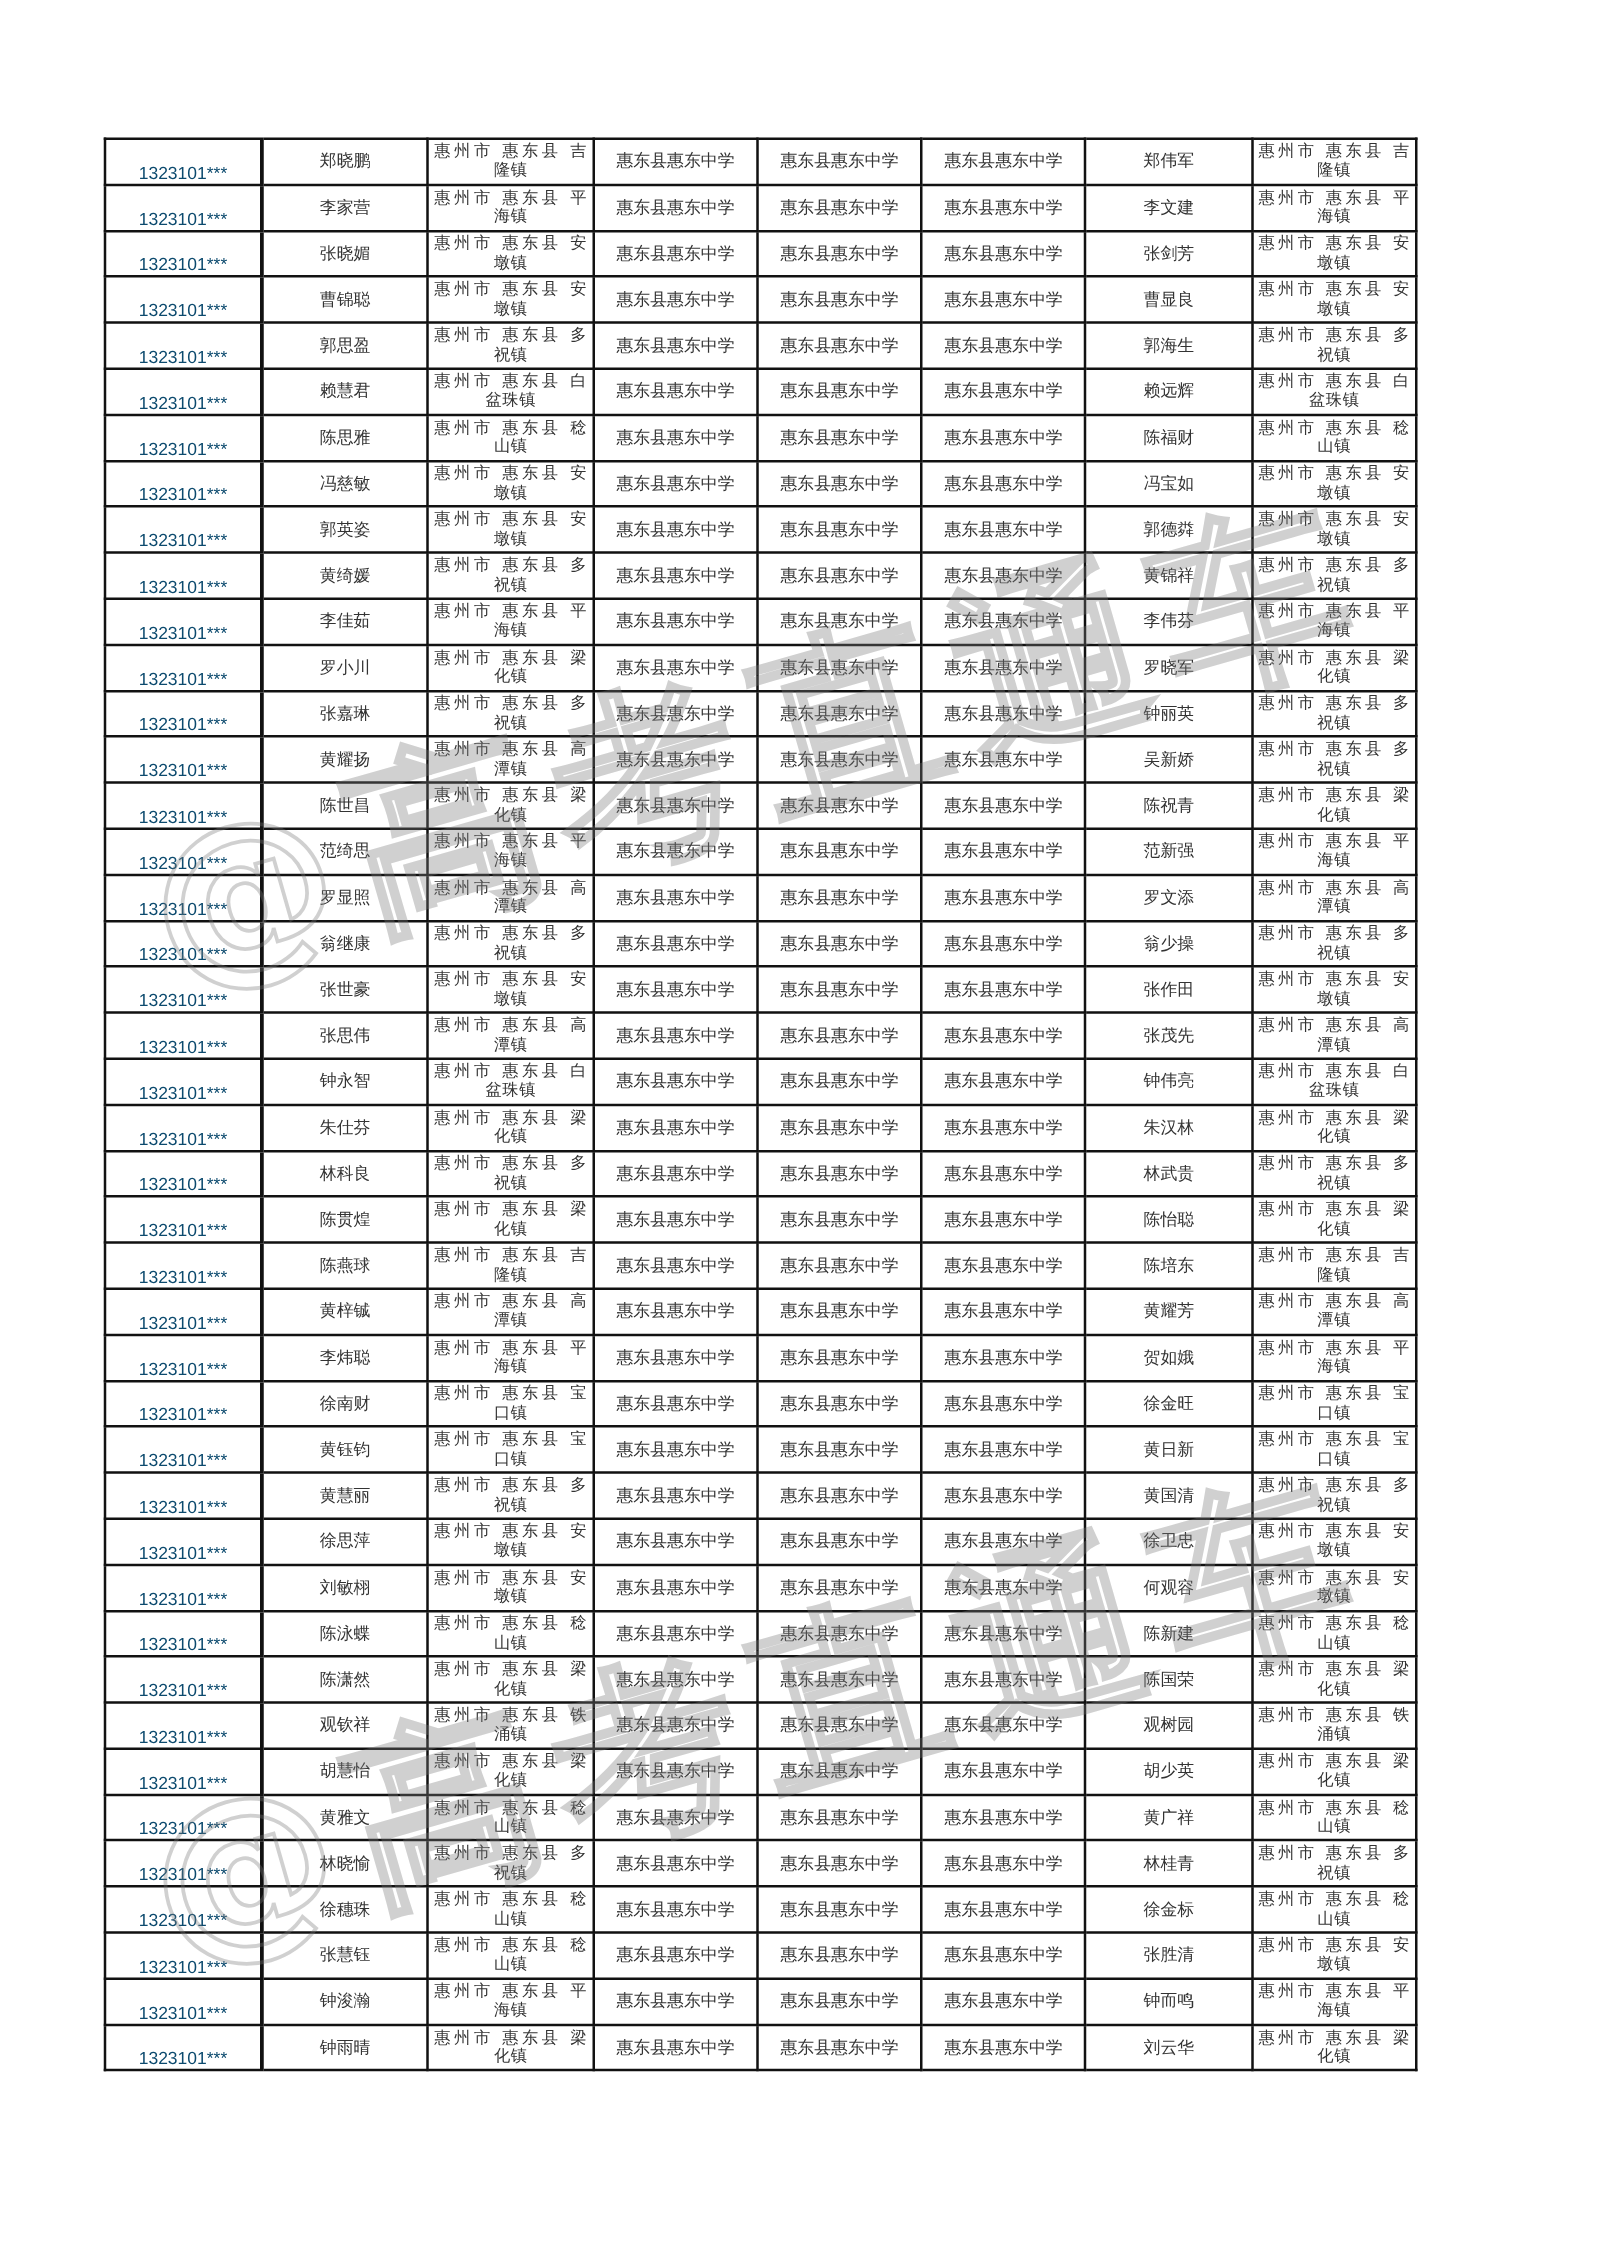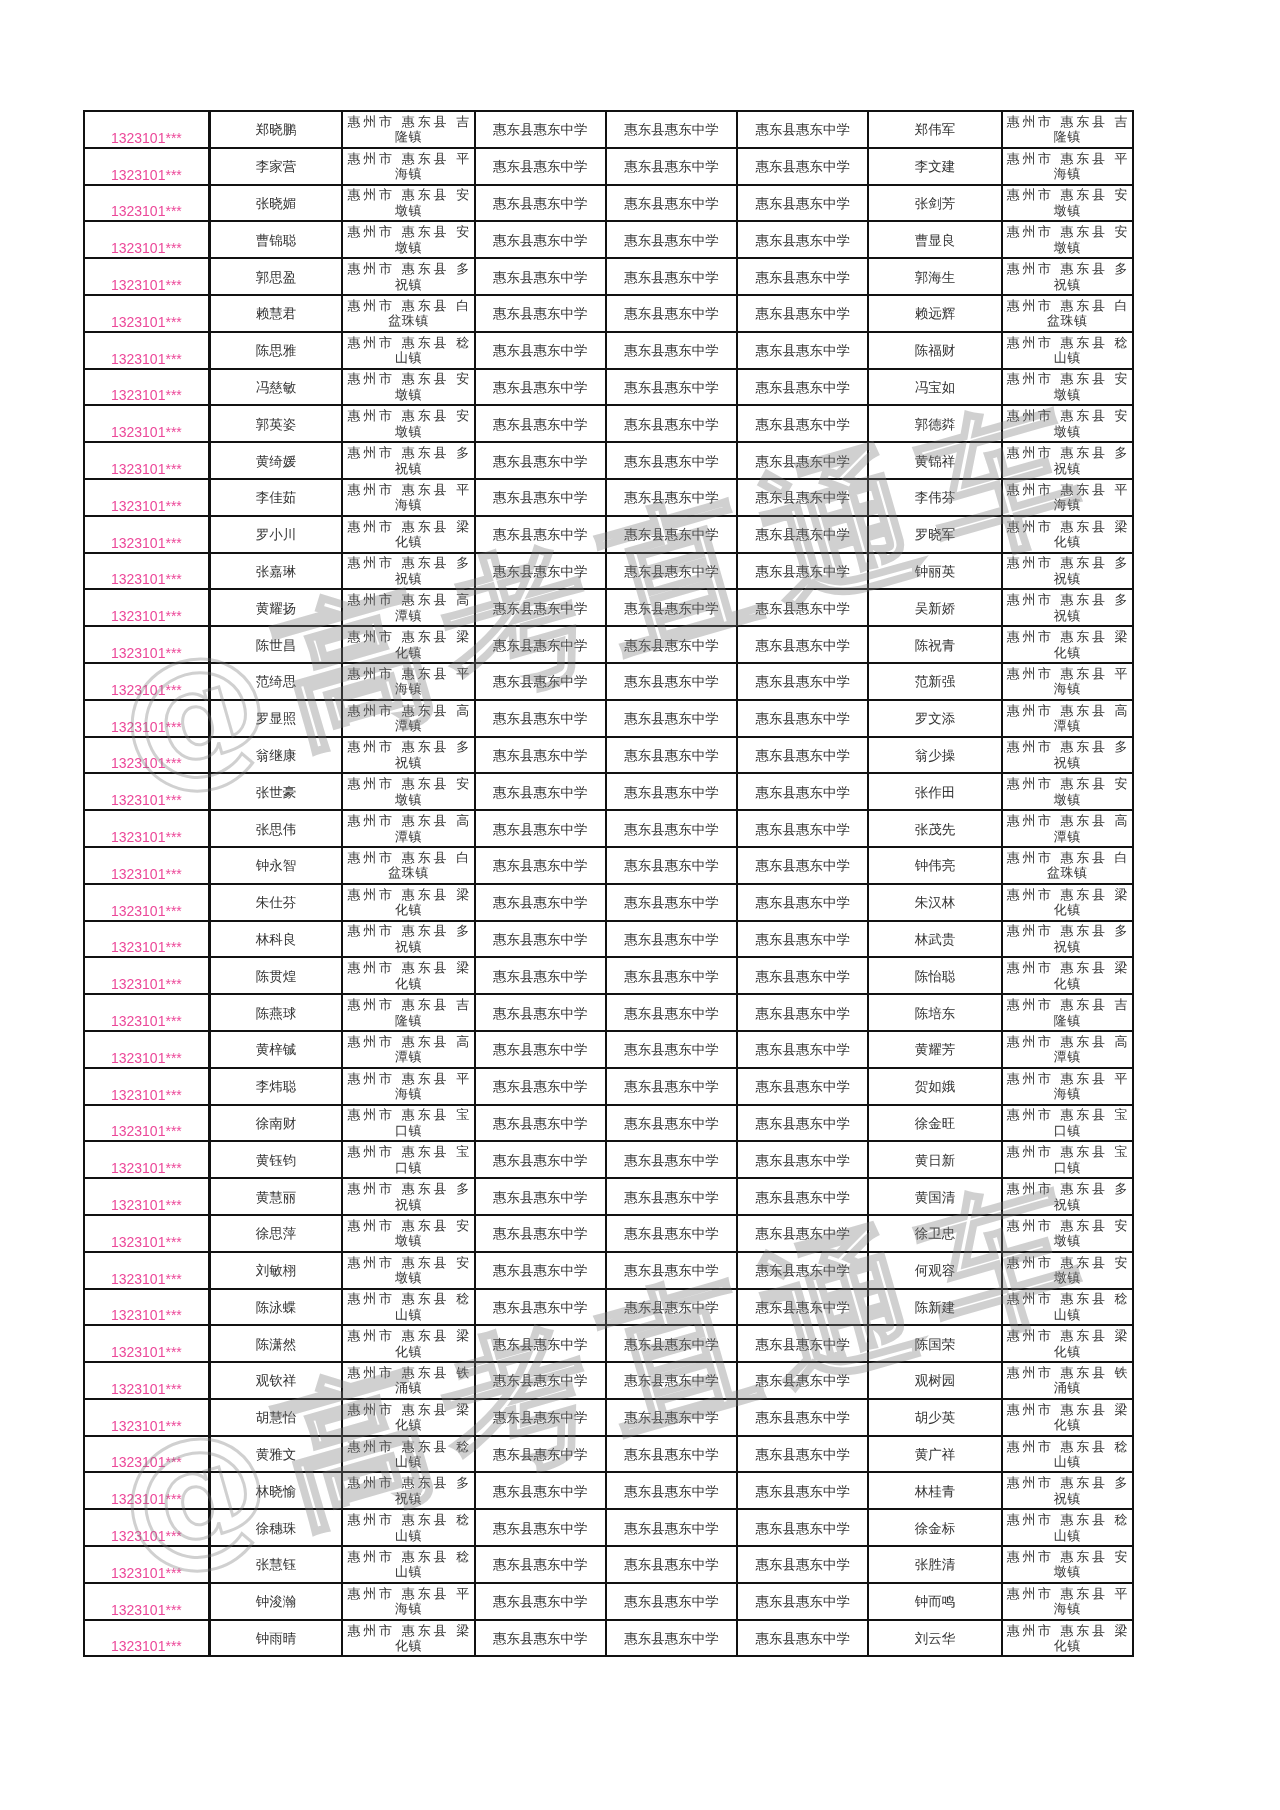--- a/index.html
+++ b/index.html
@@ -14,21 +14,21 @@
     border: 2px solid #111;
     height: 33.8px; padding: 0;
     text-align: center; vertical-align: middle;
     color: #333;
     font-family: "DejaVu Serif", "Liberation Serif", serif;
     font-size: 13.5px; line-height: 16px;
     overflow: hidden;
   }
   table.roster td.id {
     font-family: "Liberation Sans", "DejaVu Sans", sans-serif;
-    font-size: 14px; color: #ec4899;
+    font-size: 14px; color: #0c4a6e;
     vertical-align: bottom; padding-bottom: 1px;
   }
   table.roster td.addr { font-size: 13px; line-height: 15.5px; padding: 0 4px; letter-spacing: 0.5px; }
   table.roster td.addr .l1 { display: block; text-align: justify; text-align-last: justify; }
   table.roster td.addr .l2 { display: block; text-align: center; }
   table.roster td.sep { border-left-width: 3px; }
   col.c-id { width: 125px; }
   col.c-name { width: 133px; }
   col.c-addr { width: 132px; }
   col.c-school { width: 131px; }

